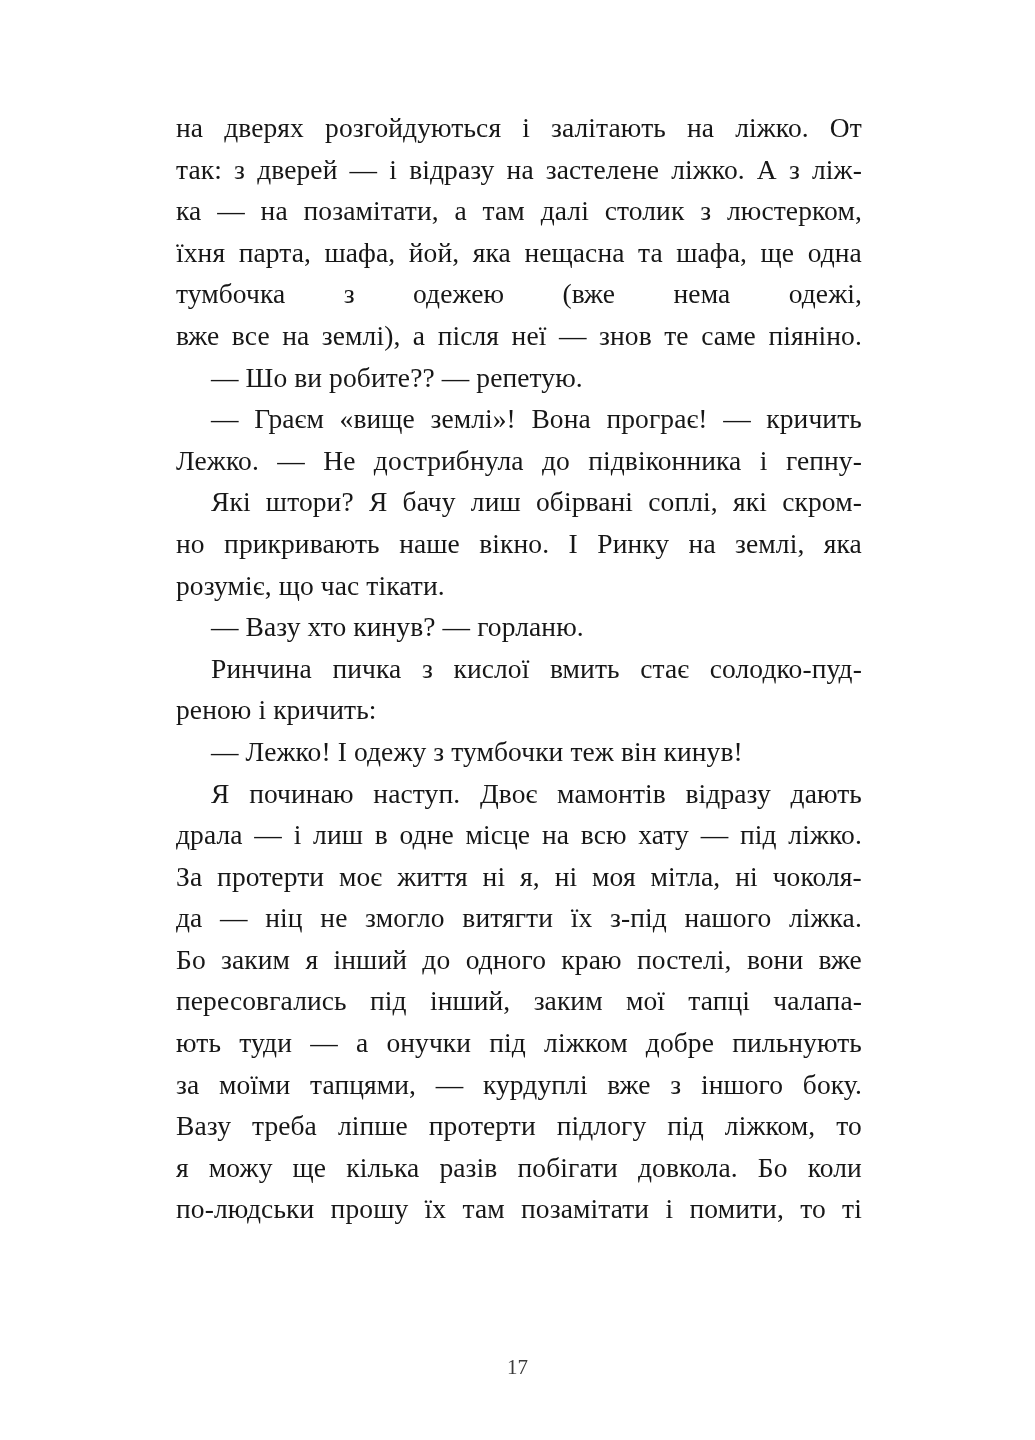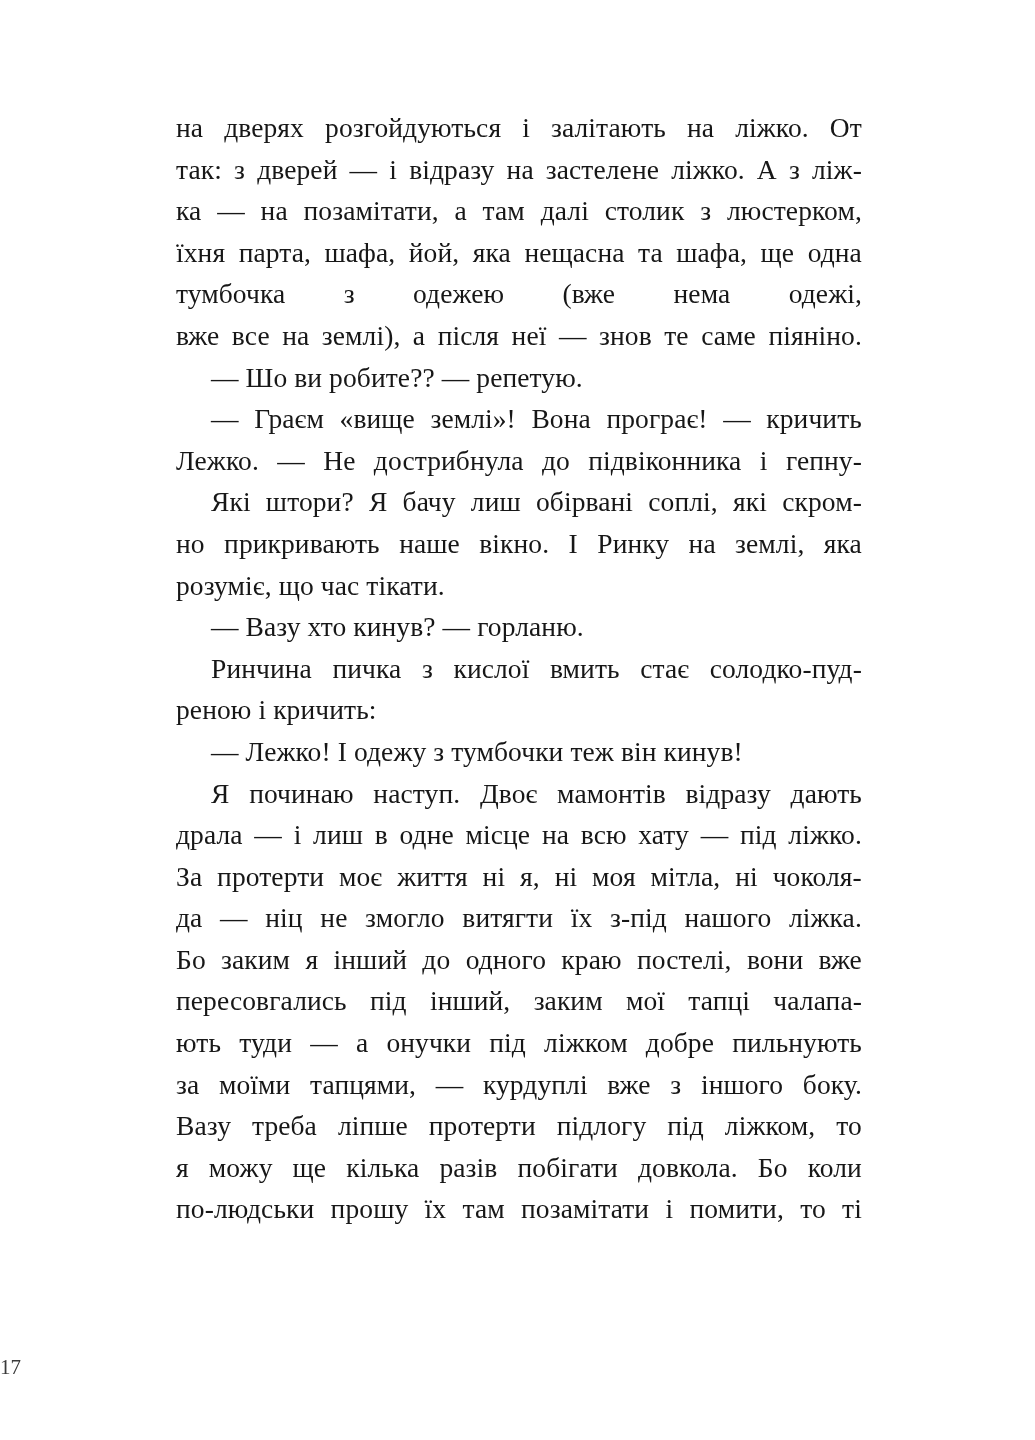--- a/index.html
+++ b/index.html
@@ -55,21 +55,21 @@
   }
   .line.justify.indent > span:first-child {
     margin-left: 0;
   }
 
   .folio {
     position: absolute;
     left: 0;
     top: 1355px;
     width: 1035px;
-    text-align: left;
+    text-align: center;
     font-family: "Liberation Serif", "DejaVu Serif", serif;
     font-size: 21px;
     color: #3a3a3a;
   }
 </style>
 </head>
 <body>
 
 <div class="page">
 

